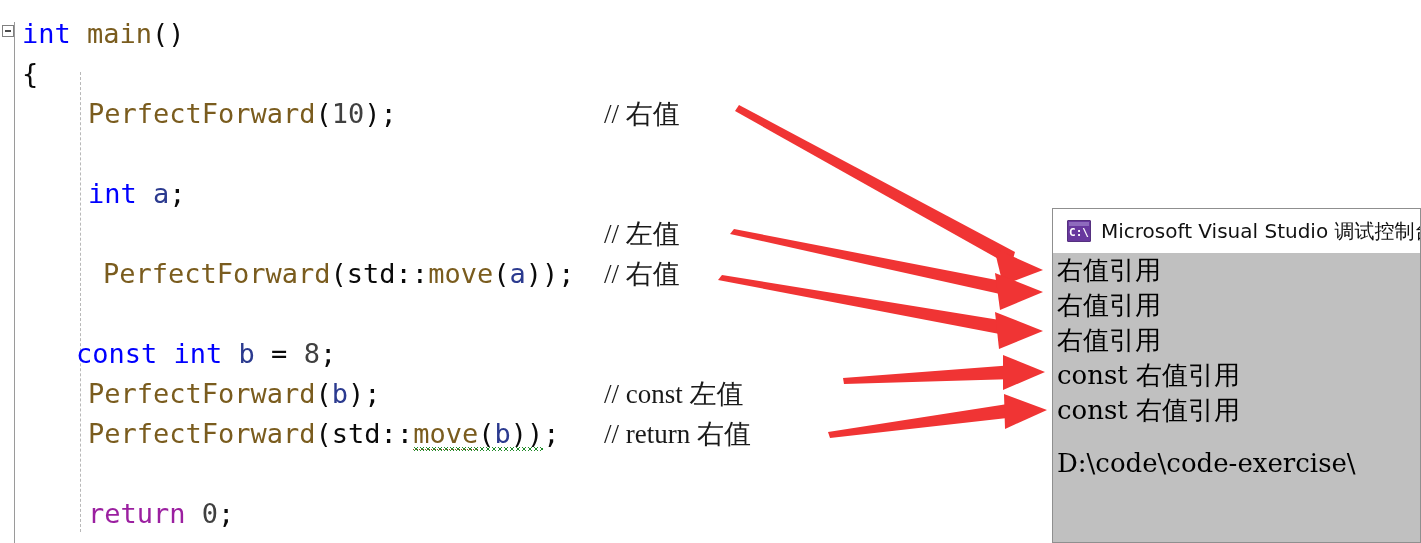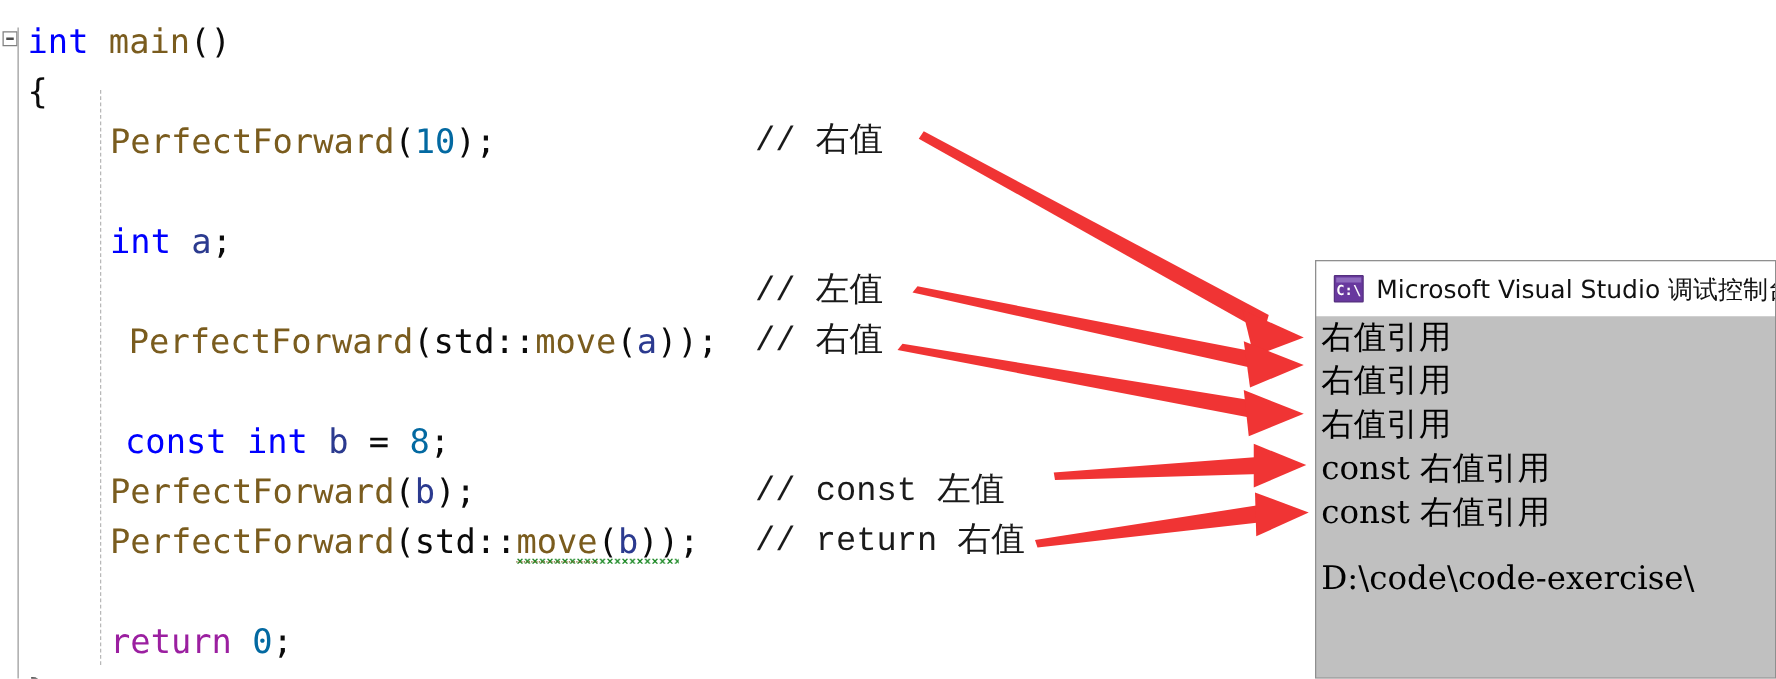--- a/index.html
+++ b/index.html
@@ -69,36 +69,36 @@
     font-family: "DejaVu Sans Mono", monospace;
     font-size: 27px;
     line-height: 40px;
     color: #1a1a1a;
     letter-spacing: 0px;
   }
   .kw      { color: #0000ff; }
   .kwpur   { color: #9b1fa0; }
   .fn      { color: #7a5c1e; }
   .var     { color: #2b3a8f; }
-  .num     { color: #0369a1; }
+  .num     { color: #404040; }
   .punc    { color: #0a0a0a; }
   .squiggle {
     border-bottom: 0;
     background-repeat: repeat-x;
     background-position: 0 100%;
     background-size: 6px 4px;
     background-image:
       linear-gradient(45deg, transparent 45%, #1f8a28 45%, #1f8a28 55%, transparent 55%),
       linear-gradient(-45deg, transparent 45%, #1f8a28 45%, #1f8a28 55%, transparent 55%);
     padding-bottom: 2px;
   }
   .dotted-act {
     border-bottom: 1px dotted #7a5c1e;
   }
-  .cjk { font-family: Liberation Mono, monospace; }
+  .cjk { font-family: Liberation Serif, serif; }
 
   
   #console-window {
     position: absolute;
     left: 1052px;
     top: 208px;
     width: 369px;
     height: 335px;
     background: #c0c0c0;
     border: 1px solid #8f8f8f;
@@ -187,21 +187,21 @@
     <div class="code-line" style="top:94px;left:88px"><span class="fn">PerfectForward</span><span class="punc">(</span><span class="num">10</span><span class="punc">);</span></div>
     <div class="code-line cjk" style="top:94px;left:604px">// 右值</div>
 
     <div class="code-line" style="top:174px;left:88px"><span class="kw">int</span> <span class="var">a</span><span class="punc">;</span></div>
 
     <div class="code-line cjk" style="top:214px;left:604px">// 左值</div>
 
     <div class="code-line" style="top:254px;left:103px"><span class="fn">PerfectForward</span><span class="punc">(std::</span><span class="fn">move</span><span class="punc">(</span><span class="var">a</span><span class="punc">));</span></div>
     <div class="code-line cjk" style="top:254px;left:604px">// 右值</div>
 
-    <div class="code-line" style="top:334px;left:100px"><span class="kw">const int</span> <span class="var">b</span><span class="punc"> = </span><span class="num">8</span><span class="punc">;</span></div>
+    <div class="code-line" style="top:334px;left:76px"><span class="kw">const int</span> <span class="var">b</span><span class="punc"> = </span><span class="num">8</span><span class="punc">;</span></div>
 
     <div class="code-line" style="top:374px;left:88px"><span class="fn">PerfectForward</span><span class="punc">(</span><span class="var">b</span><span class="punc">);</span></div>
     <div class="code-line cjk" style="top:374px;left:604px">// const 左值</div>
 
     <div class="code-line" style="top:414px;left:88px"><span class="fn">PerfectForward</span><span class="punc">(std::</span><span class="squiggle"><span class="fn dotted-act">move</span><span class="punc">(</span><span class="var">b</span><span class="punc">))</span></span><span class="punc">;</span></div>
     <div class="code-line cjk" style="top:414px;left:604px">// return 右值</div>
 
     <div class="code-line" style="top:494px;left:88px"><span class="kwpur">return</span> <span class="num">0</span><span class="punc">;</span></div>
 
     <div class="code-line" style="top:534px;left:22px">}</div>

